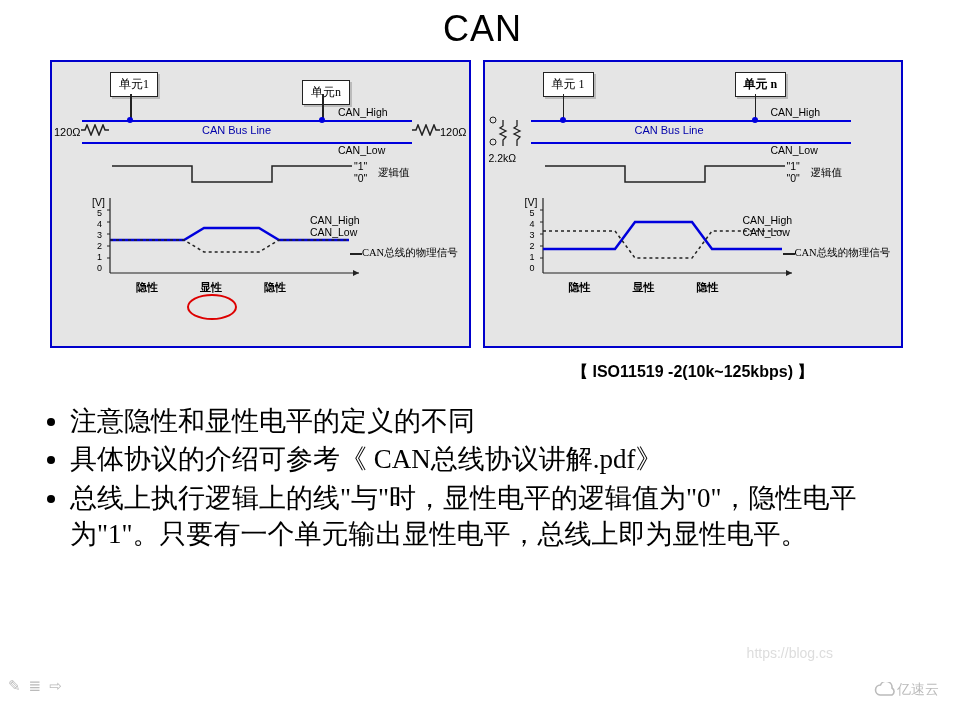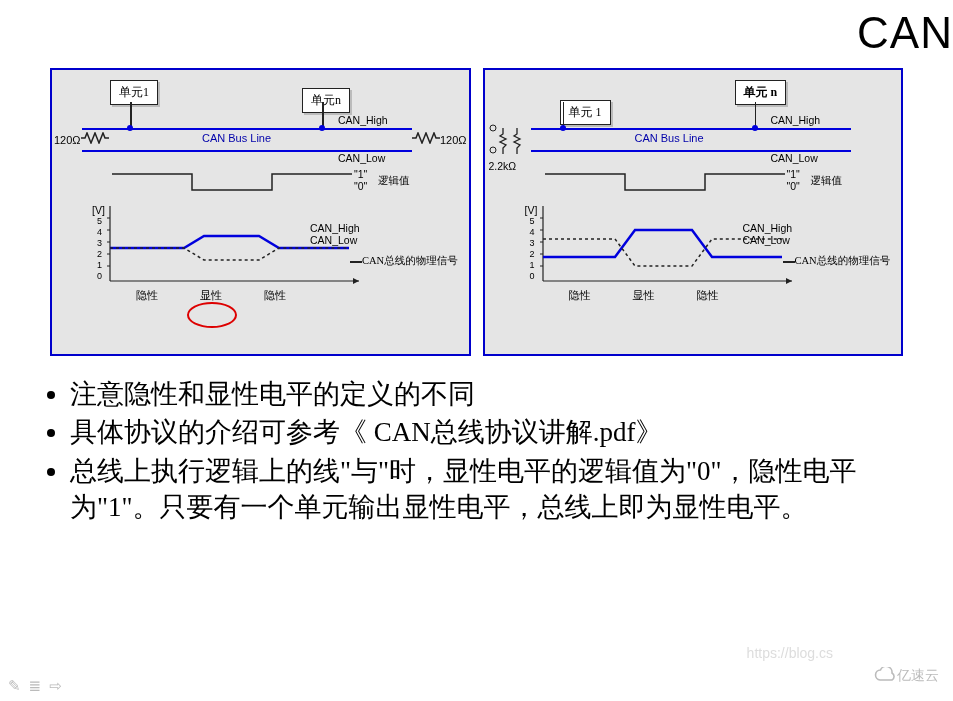--- a/index.html
+++ b/index.html
@@ -6,23 +6,23 @@
   body {
     margin: 0;
     font-family: "Microsoft YaHei", "SimSun", Arial, sans-serif;
     background: #fff;
     width: 953px;
     height: 701px;
     position: relative;
     color: #000;
   }
   h1.title {
-    text-align: right;
+    text-align: center;
     font-weight: 400;
-    font-size: 44px;
+    font-size: 36px;
     margin: 8px 0 10px 12px;
     letter-spacing: 1px;
   }
   .diagrams {
     display: flex;
     gap: 12px;
     padding: 0 50px;
   }
   .panel {
     flex: 1;
@@ -80,20 +80,21 @@
     position:absolute;
     font-size:9px;
     line-height:11px;
     text-align:right;
     width:14px;
   }
   .axis-x-seg {
     position:absolute;
     font-size:11px;
     font-family: "SimSun";
+    font-weight: bold;
   }
   .circle-mark {
     position:absolute;
     border: 2px solid #d00;
     border-radius: 50%;
     width: 50px; height: 26px;
     left: 135px; top: 232px;
     pointer-events:none;
   }
   ul.bullets {
@@ -106,24 +107,24 @@
   ul.bullets li { margin-bottom: 2px; }
   .toolbar {
     position: absolute;
     left: 8px; bottom: 6px;
     display: flex; gap: 8px;
     color: #bbb;
   }
   .toolbar span { font-size: 15px; font-family: Arial; }
   .watermark {
     position:absolute;
-    right: 14px; bottom: 16px;
+    right: 14px; bottom: 2px;
     font-size: 14px;
     color: #bbb;
-    display:flex; gap:1px;
+    display:flex; align-items:center; gap:1px;
   }
   .faint-url {
     position:absolute;
     right: 120px; bottom: 40px;
     color:#ddd;
     font-size:14px;
     font-family: Arial;
   }
   svg.mini { width:28px; height:12px; }
   .dot { position:absolute; width:6px; height:6px; background:#0000dd; border-radius:50%; }
@@ -201,21 +202,21 @@
       <span class="axis-x-seg" style="left:84px;  top:218px;">隐性</span>
       <span class="axis-x-seg" style="left:148px; top:218px;">显性</span>
       <span class="axis-x-seg" style="left:212px; top:218px;">隐性</span>
 
       <div class="circle-mark"></div>
     </div>
   </div>
 
   <div class="panel">
     <div class="panel-box">
-      <div class="node-box" style="left:75px; top:10px;margin-top:20px;">单元 1</div>
+      <div class="node-box" style="left:58px; top:10px;">单元 1</div>
       <div class="node-box" style="left:250px; top:10px;font-weight:bold;">单元 n</div>
 
       <div class="hline-blue" style="left:46px; top:58px; width:320px;"></div>
       <div class="hline-blue" style="left:46px; top:80px; width:320px;"></div>
       <div class="vline-black" style="left:78px; top:32px; height:26px;"></div>
       <div class="vline-black" style="left:270px; top:32px; height:26px;"></div>
       <div class="dot" style="left:75px; top:55px;"></div>
       <div class="dot" style="left:267px; top:55px;"></div>
 
       <span class="label" style="left:150px; top:62px; font-size:11px; color:#00a;">CAN Bus Line</span>
@@ -264,20 +265,21 @@
       </svg>
       <span class="label" style="left:258px; top:152px;">CAN_High</span>
       <span class="label" style="left:258px; top:164px;">CAN_Low</span>
       <span class="label label-cn" style="left:310px; top:184px;">CAN总线的物理信号</span>
       <div class="hline-black" style="left:298px; top:191px; width:12px;"></div>
 
       <span class="axis-x-seg" style="left:84px;  top:218px;">隐性</span>
       <span class="axis-x-seg" style="left:148px; top:218px;">显性</span>
       <span class="axis-x-seg" style="left:212px; top:218px;">隐性</span>
     </div>
+    <div class="caption">【 ISO11519 -2(10k~125kbps) 】</div>
   </div>
 </div>
 
 <ul class="bullets">
   <li>注意隐性和显性电平的定义的不同</li>
   <li>具体协议的介绍可参考《 CAN总线协议讲解.pdf》</li>
   <li>总线上执行逻辑上的线"与"时，显性电平的逻辑值为"0"，隐性电平为"1"。只要有一个单元输出显性电平，总线上即为显性电平。</li>
 </ul>
 
 <div class="toolbar">

